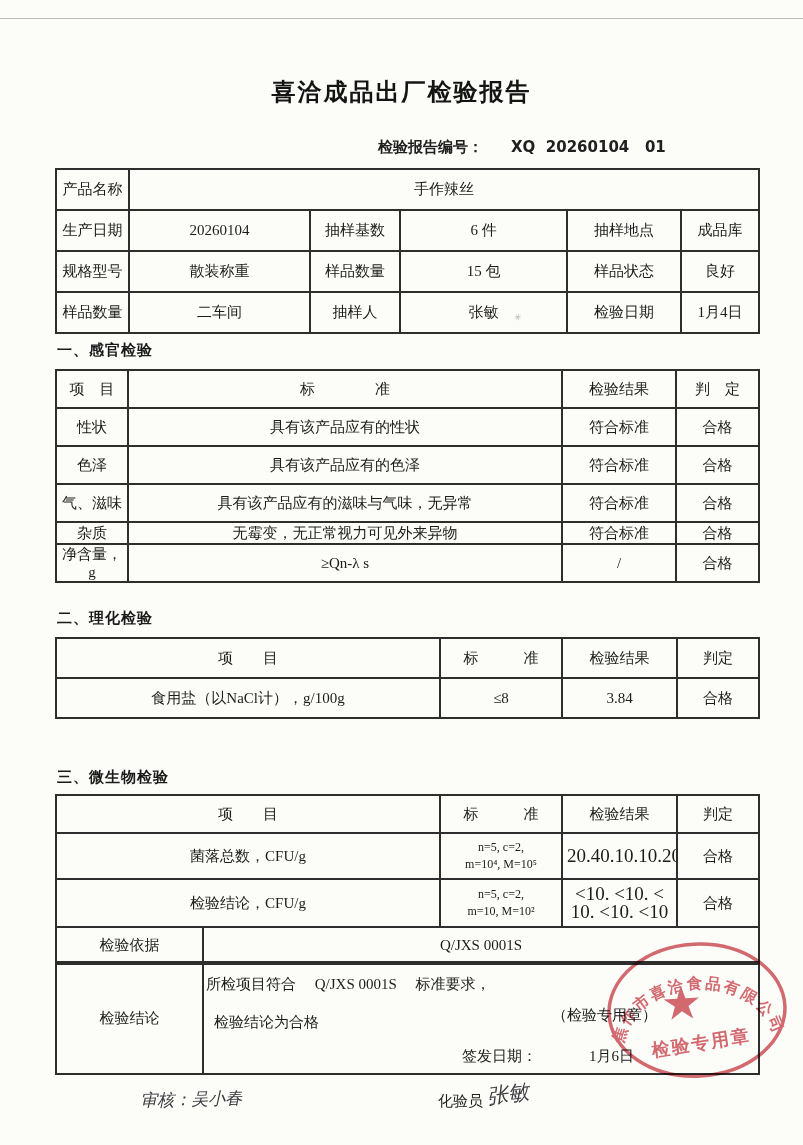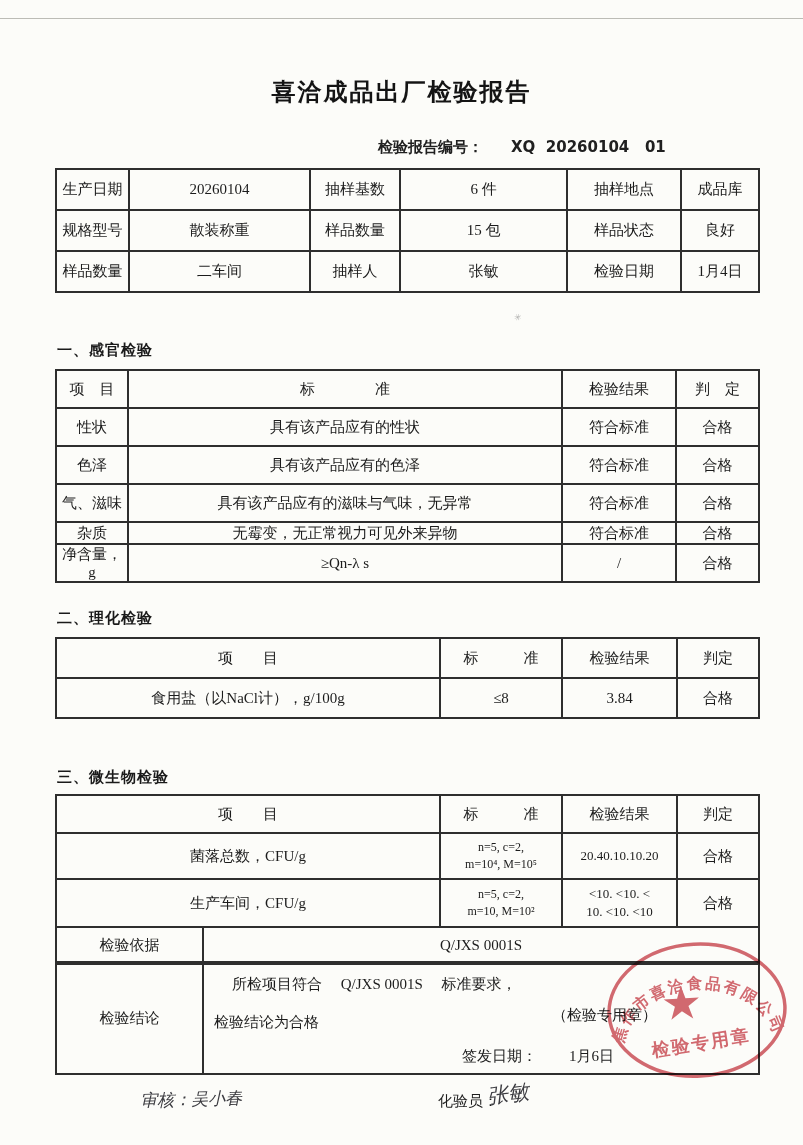--- a/index.html
+++ b/index.html
@@ -26,27 +26,27 @@
     font-weight:bold; font-size:15px; color:#1a1a1a; letter-spacing:1px;
   }
   table.t {
     position:absolute; border-collapse:collapse; table-layout:fixed;
     width:703px; font-size:15px; color:#1c1c1c;
   }
   table.t td { border:2px solid #2e2e2e; padding:0 4px; text-align:center; overflow:hidden; }
   td.left { text-align:left; padding-left:6px; }
   td.item { text-align:left; padding-left:5px;border-radius:14px; }
   .small2 { font-size:12px; line-height:17px; }
-  .res2 { font-size:13px; line-height:18px; }
+  .res2 { font-size:19px; line-height:18px; }
   
   .conc-cell { position:relative; text-align:left; vertical-align:top; }
-  .conc-l1 { position:absolute; left:28px; top:12px; white-space:pre; }
+  .conc-l1 { position:absolute; left:2px; top:12px; white-space:pre; }
   .conc-l2 { position:absolute; left:10px; top:50px; }
   .conc-seal-note { position:absolute; left:348px; top:43px; }
-  .conc-issue { position:absolute; left:258px; top:84px; display:flex; }
+  .conc-issue { position:absolute; left:258px; top:84px; display:flex;gap:20px; }
   .conc-issue .iv { margin-left:32px; }
   .sig { position:absolute; color:#3b3b40; font-style:italic; }
   .hand { font-family:"Liberation Serif","DejaVu Serif",serif; }
   .review { left:140px; top:1088px; font-size:17px; transform:rotate(-1.5deg); }
   .tester-label { position:absolute; left:438px; top:1092px; font-size:15px; color:#1c1c1c; }
   .tester-sig { left:487px; top:1080px; font-size:21px; transform:rotate(-7deg); }
   .stamp { position:absolute; left:594px; top:925px; mix-blend-mode:multiply; }
   .speck { position:absolute; left:514px; top:313px; width:10px; height:9px; opacity:.45;
     color:#555; font-size:9px; transform:rotate(20deg); }
 </style>
@@ -67,20 +67,24 @@
   <table class="t" style="left:55px; top:168px;">
     <colgroup>
         <col style="width:73px">
         <col style="width:181px">
         <col style="width:90px">
         <col style="width:167px">
         <col style="width:114px">
         <col style="width:78px">
       </colgroup>
     <tbody>
+        <tr style="height:41px">
+      <td>产品名称</td>
+      <td colspan="5">手作辣丝</td>
+    </tr>
     <tr style="height:41px">
       <td>生产日期</td>
       <td>20260104</td>
       <td>抽样基数</td>
       <td>6 件</td>
       <td>抽样地点</td>
       <td>成品库</td>
     </tr>
     <tr style="height:41px">
       <td>规格型号</td>
@@ -193,21 +197,21 @@
     <tr style="height:46px">
       <td class="item">菌落总数，CFU/g</td>
       <td class="small2">
         <div>n=5, c=2,</div>
         <div>m=10⁴, M=10⁵</div>
       </td>
       <td class="res2">20.40.10.10.20</td>
       <td>合格</td>
     </tr>
     <tr style="height:48px">
-      <td class="item">生产车间，CFU/g</td>
+      <td class="item">检验结论，CFU/g</td>
       <td class="small2">
         <div>n=5, c=2,</div>
         <div>m=10, M=10²</div>
       </td>
       <td class="res2">
         <div>&lt;10. &lt;10. &lt;</div>
         <div>10. &lt;10. &lt;10</div>
       </td>
       <td>合格</td>
     </tr>

